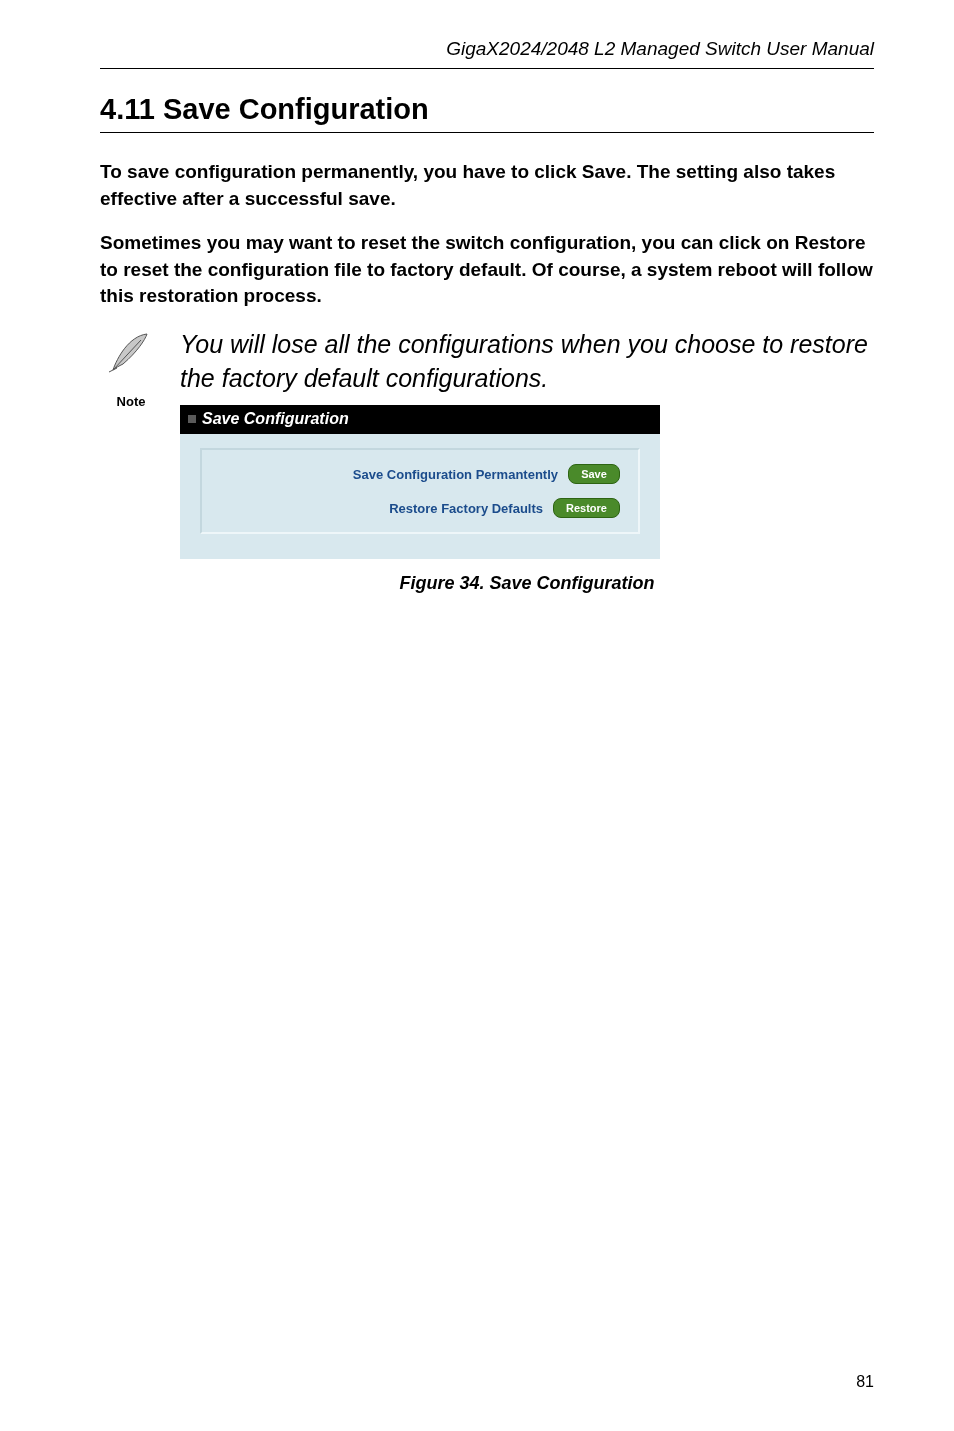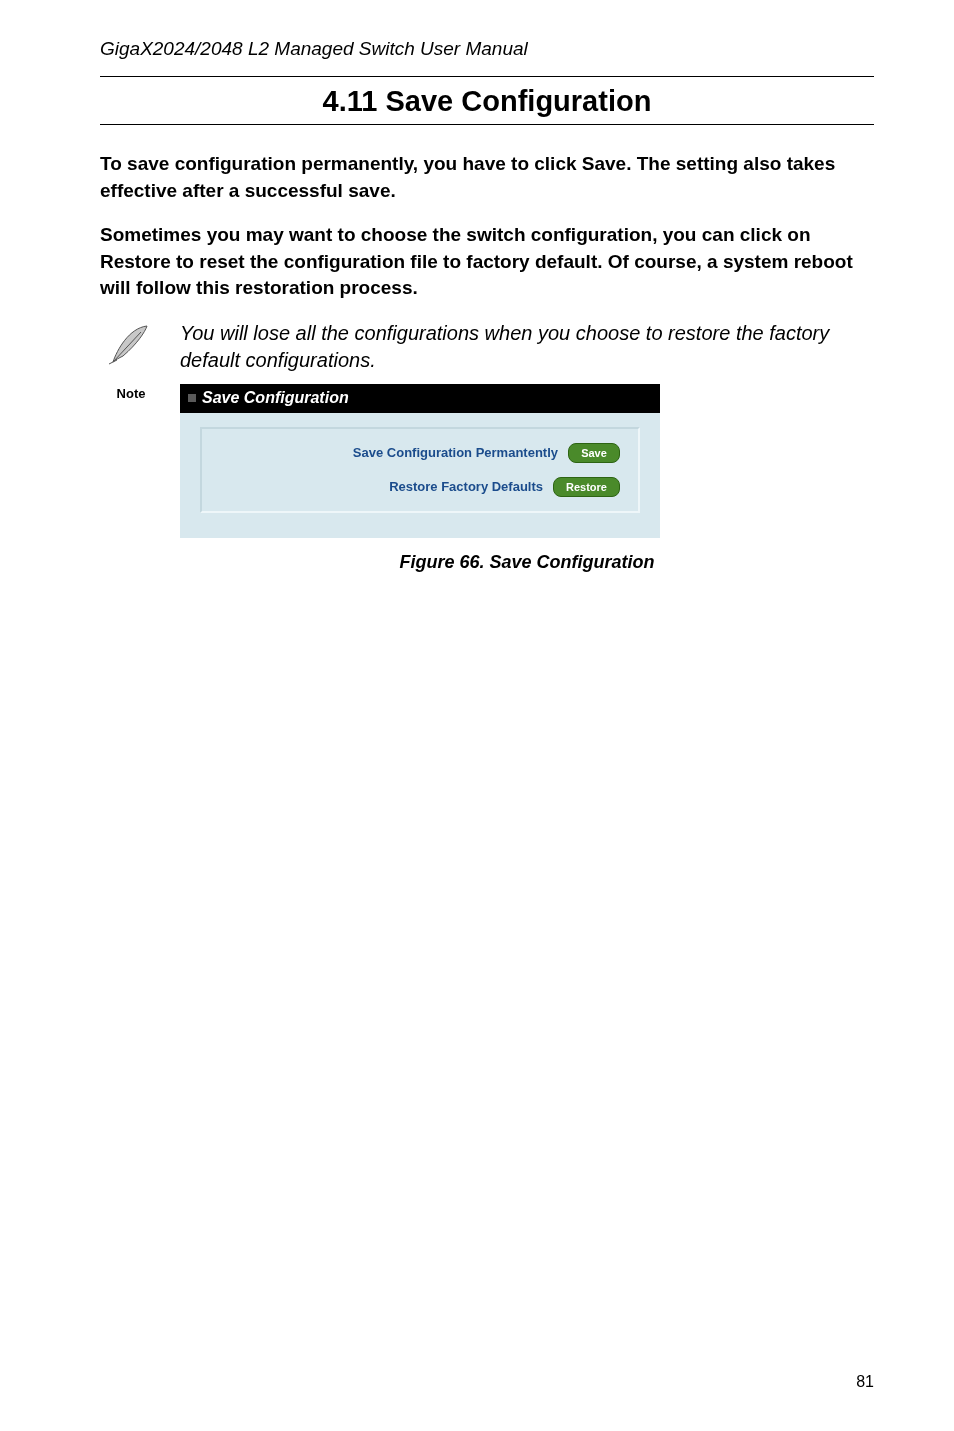--- a/index.html
+++ b/index.html
@@ -9,35 +9,35 @@
   }
   body {
     font-family: Arial, Helvetica, sans-serif;
     background: #ffffff;
     width: 954px;
     height: 1431px;
     position: relative;
     padding: 38px 80px 40px 100px;
   }
   .header-line {
+    text-align: right;
     font-style: italic;
     font-size: 19px;
     color: #000;
-    padding-bottom: 16px;
+    padding-bottom: 8px;
     border-bottom: 1.5px solid #000;
-    margin-bottom: 8px;
+    margin-bottom: 24px;
   }
   .section-title {
     font-size: 29px;
     font-weight: bold;
     color: #000;
     padding-bottom: 6px;
     border-bottom: 1.5px solid #000;
     margin-bottom: 26px;
-    text-align: center;
   }
   .body-para {
     font-size: 19px;
     color: #000;
     line-height: 1.4;
     margin-bottom: 18px;
     font-weight: bold;
   }
   .note-row {
     display: flex;
@@ -60,21 +60,21 @@
     font-weight: bold;
     color: #000;
     margin-top: 18px;
     text-align: center;
   }
   .note-text-col {
     flex: 1;
   }
   .note-text {
     font-style: italic;
-    font-size: 20px;
+    font-size: 25px;
     color: #000;
     line-height: 1.35;
     margin-bottom: 10px;
   }
   .screenshot-wrap {
     margin-left: 82px;
     width: 480px;
   }
   .screenshot-titlebar {
     background: #000000;
@@ -157,21 +157,21 @@
 <div class="section-title">
   <span>4.11</span>
   <span>Save Configuration</span>
 </div>
 
 <p class="body-para">
   <span>To save configuration permanently, you have to click </span><strong>Save</strong><span>. The setting also takes effective after a successful save.</span>
 </p>
 
 <p class="body-para">
-  <span>Sometimes you may want to choose the switch configuration, you can click on </span><strong>Restore</strong><span> to reset the configuration file to factory default. Of course, a system reboot will follow this restoration process.</span>
+  <span>Sometimes you may want to reset the switch configuration, you can click on </span><strong>Restore</strong><span> to reset the configuration file to factory default. Of course, a system reboot will follow this restoration process.</span>
 </p>
 
 <div class="note-row">
   <div class="note-icon-col">
     <svg class="feather-svg" viewBox="0 0 48 48">
       <path d="M6 42 C10 30 22 8 40 6 C38 12 30 24 16 36 C12 38 8 40 6 42 Z" fill="#c8c8c8" stroke="#555" stroke-width="1"></path>
       <path d="M6 42 L34 12" stroke="#555" stroke-width="1" fill="none"></path>
       <path d="M2 44 L10 40" stroke="#555" stroke-width="1"></path>
     </svg>
     <div class="note-label">Note</div>
@@ -191,17 +191,17 @@
             <span class="cfg-btn">Save</span>
           </div>
           <div class="cfg-row">
             <span class="cfg-label">Restore Factory Defaults</span>
             <span class="cfg-btn">Restore</span>
           </div>
         </div>
       </div>
     </div>
 
-    <div class="figure-caption">Figure 66. Save Configuration</div>
+    <div class="figure-caption">Figure 34. Save Configuration</div>
   </div>
 </div>
 
 <div class="page-number">81</div>
 
 </body></html>

